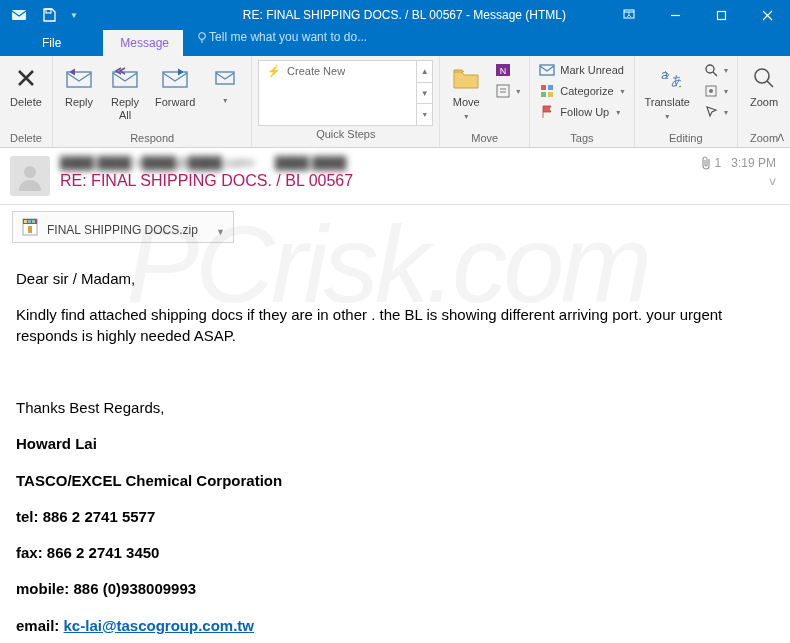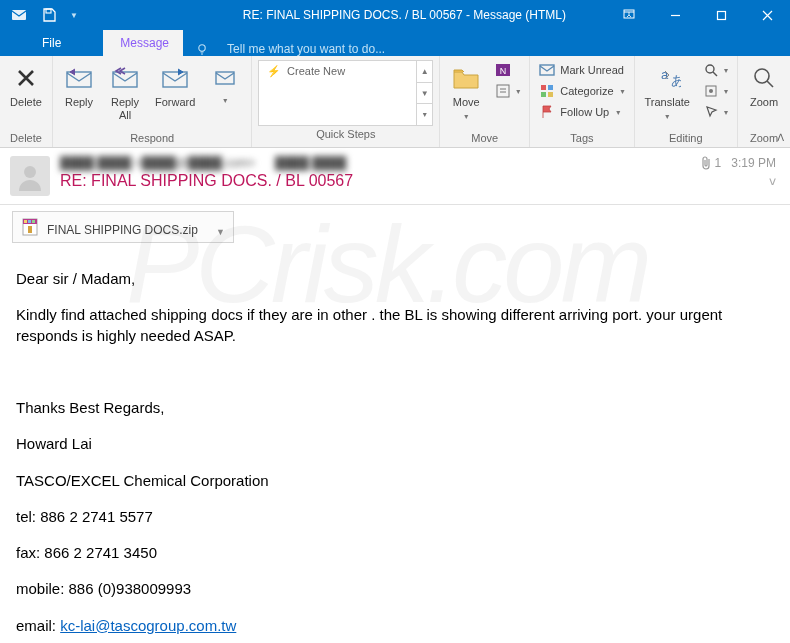--- a/index.html
+++ b/index.html
@@ -10,21 +10,21 @@
 .titlebar .qat { display: flex; align-items: center; padding-left: 8px; gap: 8px; }
 .titlebar .qat-item { width: 22px; height: 22px; display: flex; align-items: center; justify-content: center; cursor: pointer; }
 .titlebar .title { flex: 1; text-align: right; padding-right: 40px; }
 .titlebar .wincontrols { display: flex; }
 .titlebar .wincontrols .wc { width: 46px; height: 30px; display: flex; align-items: center; justify-content: center; cursor: pointer; }
 
 
 .tabs { height: 26px; background: #0173c7; display: flex; align-items: stretch; font-size: 12px; }
 .tab { padding: 0 14px; display: flex; align-items: center; color: #fff; cursor: pointer; margin-left: 28px; }
 .tab.active { background: #f3f3f3; color: #8b5cf6; padding-left: 17px; }
-.tellme { display: flex; align-items: flex-end; color: #bfe0f5; padding-left: 12px; gap: 18px; cursor: text; }
+.tellme { display: flex; align-items: flex-start; color: #bfe0f5; padding-left: 12px; gap: 0; cursor: text; }
 
 
 .ribbon { height: 92px; background: #f3f3f3; border-bottom: 1px solid #d4d4d4; display: flex; font-size: 11px; position: relative; }
 .group { border-right: 1px solid #e1e1e1; display: flex; flex-direction: column; padding: 2px 4px 0 4px; }
 .group-body { flex: 1; display: flex; align-items: flex-start; gap: 2px; }
 .group-label { text-align: center; color: #666; font-size: 11px; padding: 2px 0 3px 0; }
 .bigbtn { display: flex; flex-direction: column; align-items: center; justify-content: flex-start; padding: 4px 6px 0 6px; cursor: pointer; min-width: 42px; }
 .bigbtn .icn { width: 32px; height: 32px; display: flex; align-items: center; justify-content: center; }
 .bigbtn .lbl { text-align: center; color: #444; line-height: 1.15; margin-top: 2px; }
 .smallstack { display: flex; flex-direction: column; gap: 1px; padding-top: 2px; }
@@ -49,21 +49,21 @@
 .chev { color:#aaa; cursor:pointer; }
 
 
 .attachrow { padding: 6px 12px 10px 12px; }
 .attachment { display: inline-flex; align-items: flex-end; gap: 8px; border: 1px solid #d4d4d4; background: #fbfbfb; padding: 5px 8px; cursor: pointer; font-size: 12px; color:#444; }
 .attachment .dd { color:#888; margin-left:10px; font-size:9px; }
 
 
 .mailbody { padding: 16px 16px 20px 16px; font-family: 'Times New Roman', serif; font-size: 15px; color: #000; line-height: 1.35; }
 .mailbody p { margin-bottom: 16px; }
-.mailbody .sig-bold { font-weight: normal; }
+.mailbody .sig-bold { font-weight: bold; }
 .mailbody a { color: #0563c1; text-decoration: underline; }
 
 
 .watermark { position: absolute; left: 0; right: 16px; top: 200px; text-align: center; font-size: 110px; font-weight: 300; color: rgba(100,100,100,0.07); font-style: italic; letter-spacing: -4px; pointer-events: none; font-family: Arial, sans-serif; }
 
 
 svg { display:block; }
 .envelope { fill:none; stroke:#5b8ab3; stroke-width:1.4; }
 </style>
 </head>

